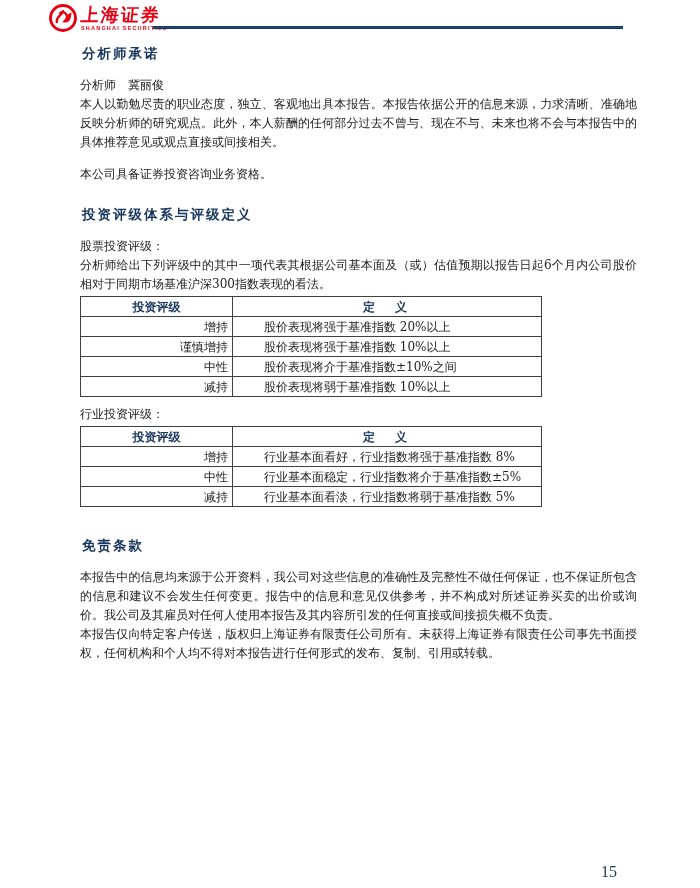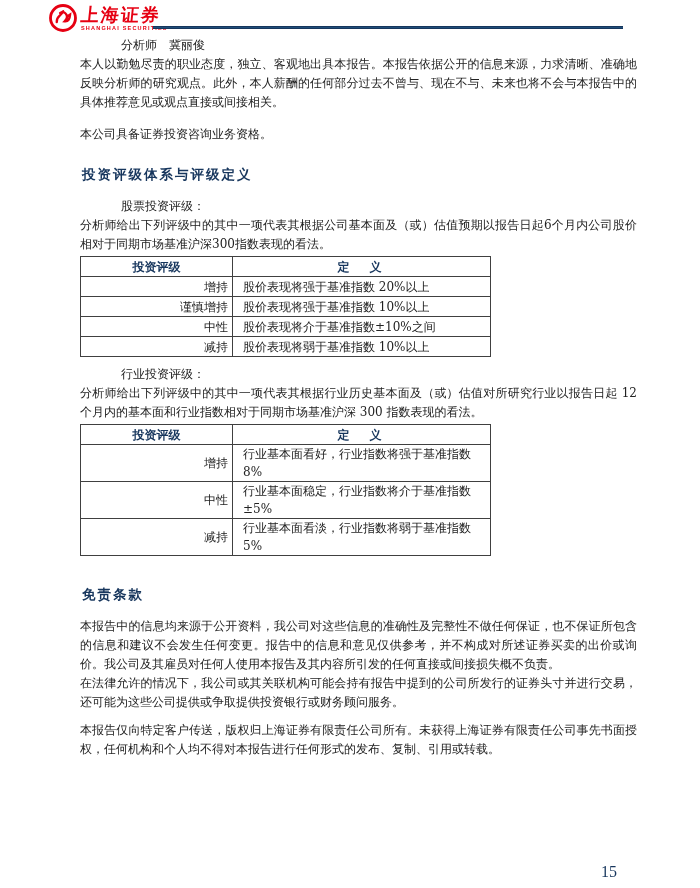--- a/index.html
+++ b/index.html
@@ -69,44 +69,44 @@
     margin: 9px 0 15px 2px;
     line-height: 16px;
   }
   .body-p, .body-line {
     font-size: 12px;
     line-height: 19px;
     text-align: justify;
     text-justify: inter-ideograph;
     color: #222222;
   }
-  .body-line { margin-bottom: 0; margin-left: 41px; }
+  .body-line { margin-bottom: 0; }
   .analyst-line { margin-bottom: 0; }
   .gap-m { height: 13px; }
   
   table.rating {
     border-collapse: collapse;
-    width: 411px;
+    width: 462px;
     margin: 2px 0 8px 0;
     font-size: 12px;
     color: #222222;
   }
   table.rating th, table.rating td {
     border: 1px solid #404040;
     height: 20px;
     padding: 0 4px;
     line-height: 18px;
   }
   table.rating th {
     color: #17365d;
     font-weight: bold;
     text-align: center;
   }
   table.rating td:first-child { width: 152px; text-align: right; }
-  table.rating td:last-child { text-align: left; padding-left: 10px; }
+  table.rating td:last-child { text-align: left; padding-left: 31px; }
   table.rating th:last-child { letter-spacing: 4px; }
   
   .page-num {
     position: absolute;
     right: 83px; bottom: 7px;
     color: #17365d;
     font-size: 16px;
     font-family: "Liberation Serif", serif;
   }
 </style>
@@ -124,20 +124,21 @@
       <div class="logo-text">
         <span class="brand-cn">上海证券</span>
         <span class="brand-en">SHANGHAI SECURITIES</span>
       </div>
     </div>
     <div class="hdr-rule"></div>
   </div>
 
   <div class="content">
 
+    <h3 class="sec-title">分析师承诺</h3>
     <p class="body-line analyst-line">分析师　冀丽俊</p>
     <p class="body-p">本人以勤勉尽责的职业态度，独立、客观地出具本报告。本报告依据公开的信息来源，力求清晰、准确地反映分析师的研究观点。此外，本人薪酬的任何部分过去不曾与、现在不与、未来也将不会与本报告中的具体推荐意见或观点直接或间接相关。</p>
 
     <div class="gap-m"></div>
     <p class="body-p">本公司具备证券投资咨询业务资格。</p>
 
     <div class="gap-m"></div>
     <h3 class="sec-title">投资评级体系与评级定义</h3>
 
     <p class="body-line">股票投资评级：</p>
@@ -163,21 +164,20 @@
             <td>股价表现将介于基准指数±10%之间</td>
           </tr>
           <tr>
             <td>减持</td>
             <td>股价表现将弱于基准指数 10%以上</td>
           </tr>
         </tbody>
       </table>
 
     <p class="body-line">行业投资评级：</p>
-    <p class="body-p">分析师给出下列评级中的其中一项代表其根据行业历史基本面及（或）估值对所研究行业以报告日起 12 个月内的基本面和行业指数相对于同期市场基准沪深 300 指数表现的看法。</p>
     <table class="rating">
         <thead>
           <tr>
             <th>投资评级</th>
             <th>定　义</th>
           </tr>
         </thead>
         <tbody>
           <tr>
             <td>增持</td>
@@ -192,20 +192,19 @@
             <td>行业基本面看淡，行业指数将弱于基准指数 5%</td>
           </tr>
         </tbody>
       </table>
 
 
     <div class="gap-m"></div>
     <h3 class="sec-title">免责条款</h3>
     <div>
         <p class="body-p" style="">本报告中的信息均来源于公开资料，我公司对这些信息的准确性及完整性不做任何保证，也不保证所包含的信息和建议不会发生任何变更。报告中的信息和意见仅供参考，并不构成对所述证券买卖的出价或询价。我公司及其雇员对任何人使用本报告及其内容所引发的任何直接或间接损失概不负责。</p>
-        <p class="body-p" style="margin-bottom: 9px;">在法律允许的情况下，我公司或其关联机构可能会持有报告中提到的公司所发行的证券头寸并进行交易，还可能为这些公司提供或争取提供投资银行或财务顾问服务。</p>
         <p class="body-p" style="margin-bottom: 9px;">本报告仅向特定客户传送，版权归上海证券有限责任公司所有。未获得上海证券有限责任公司事先书面授权，任何机构和个人均不得对本报告进行任何形式的发布、复制、引用或转载。</p>
       </div>
 
   </div>
 
   <div class="page-num">15</div>
 </div>
 
 </body></html>

